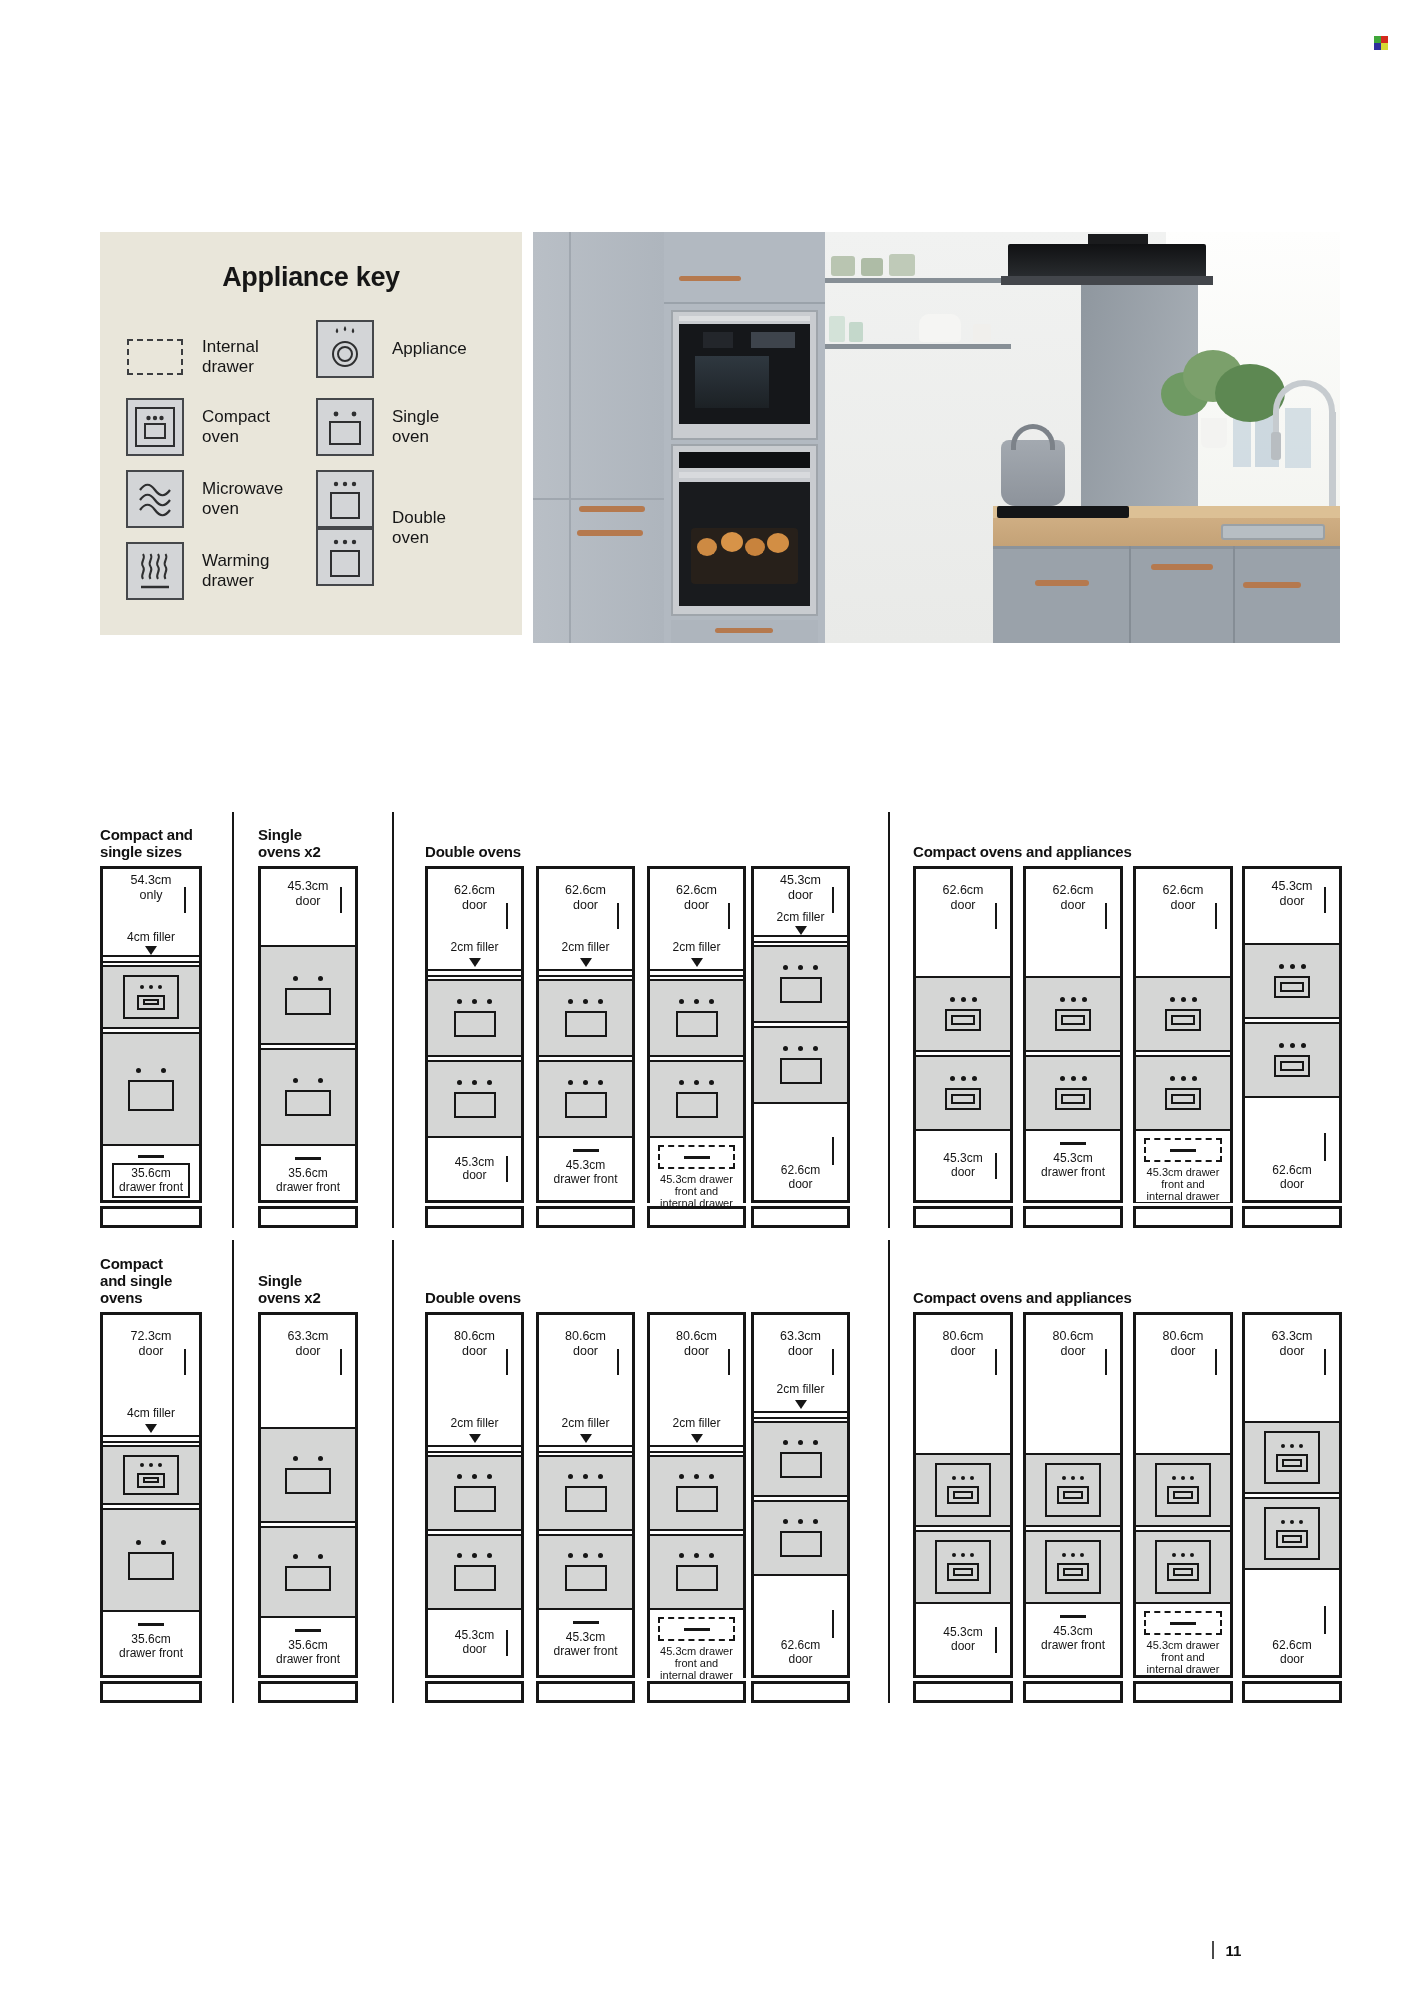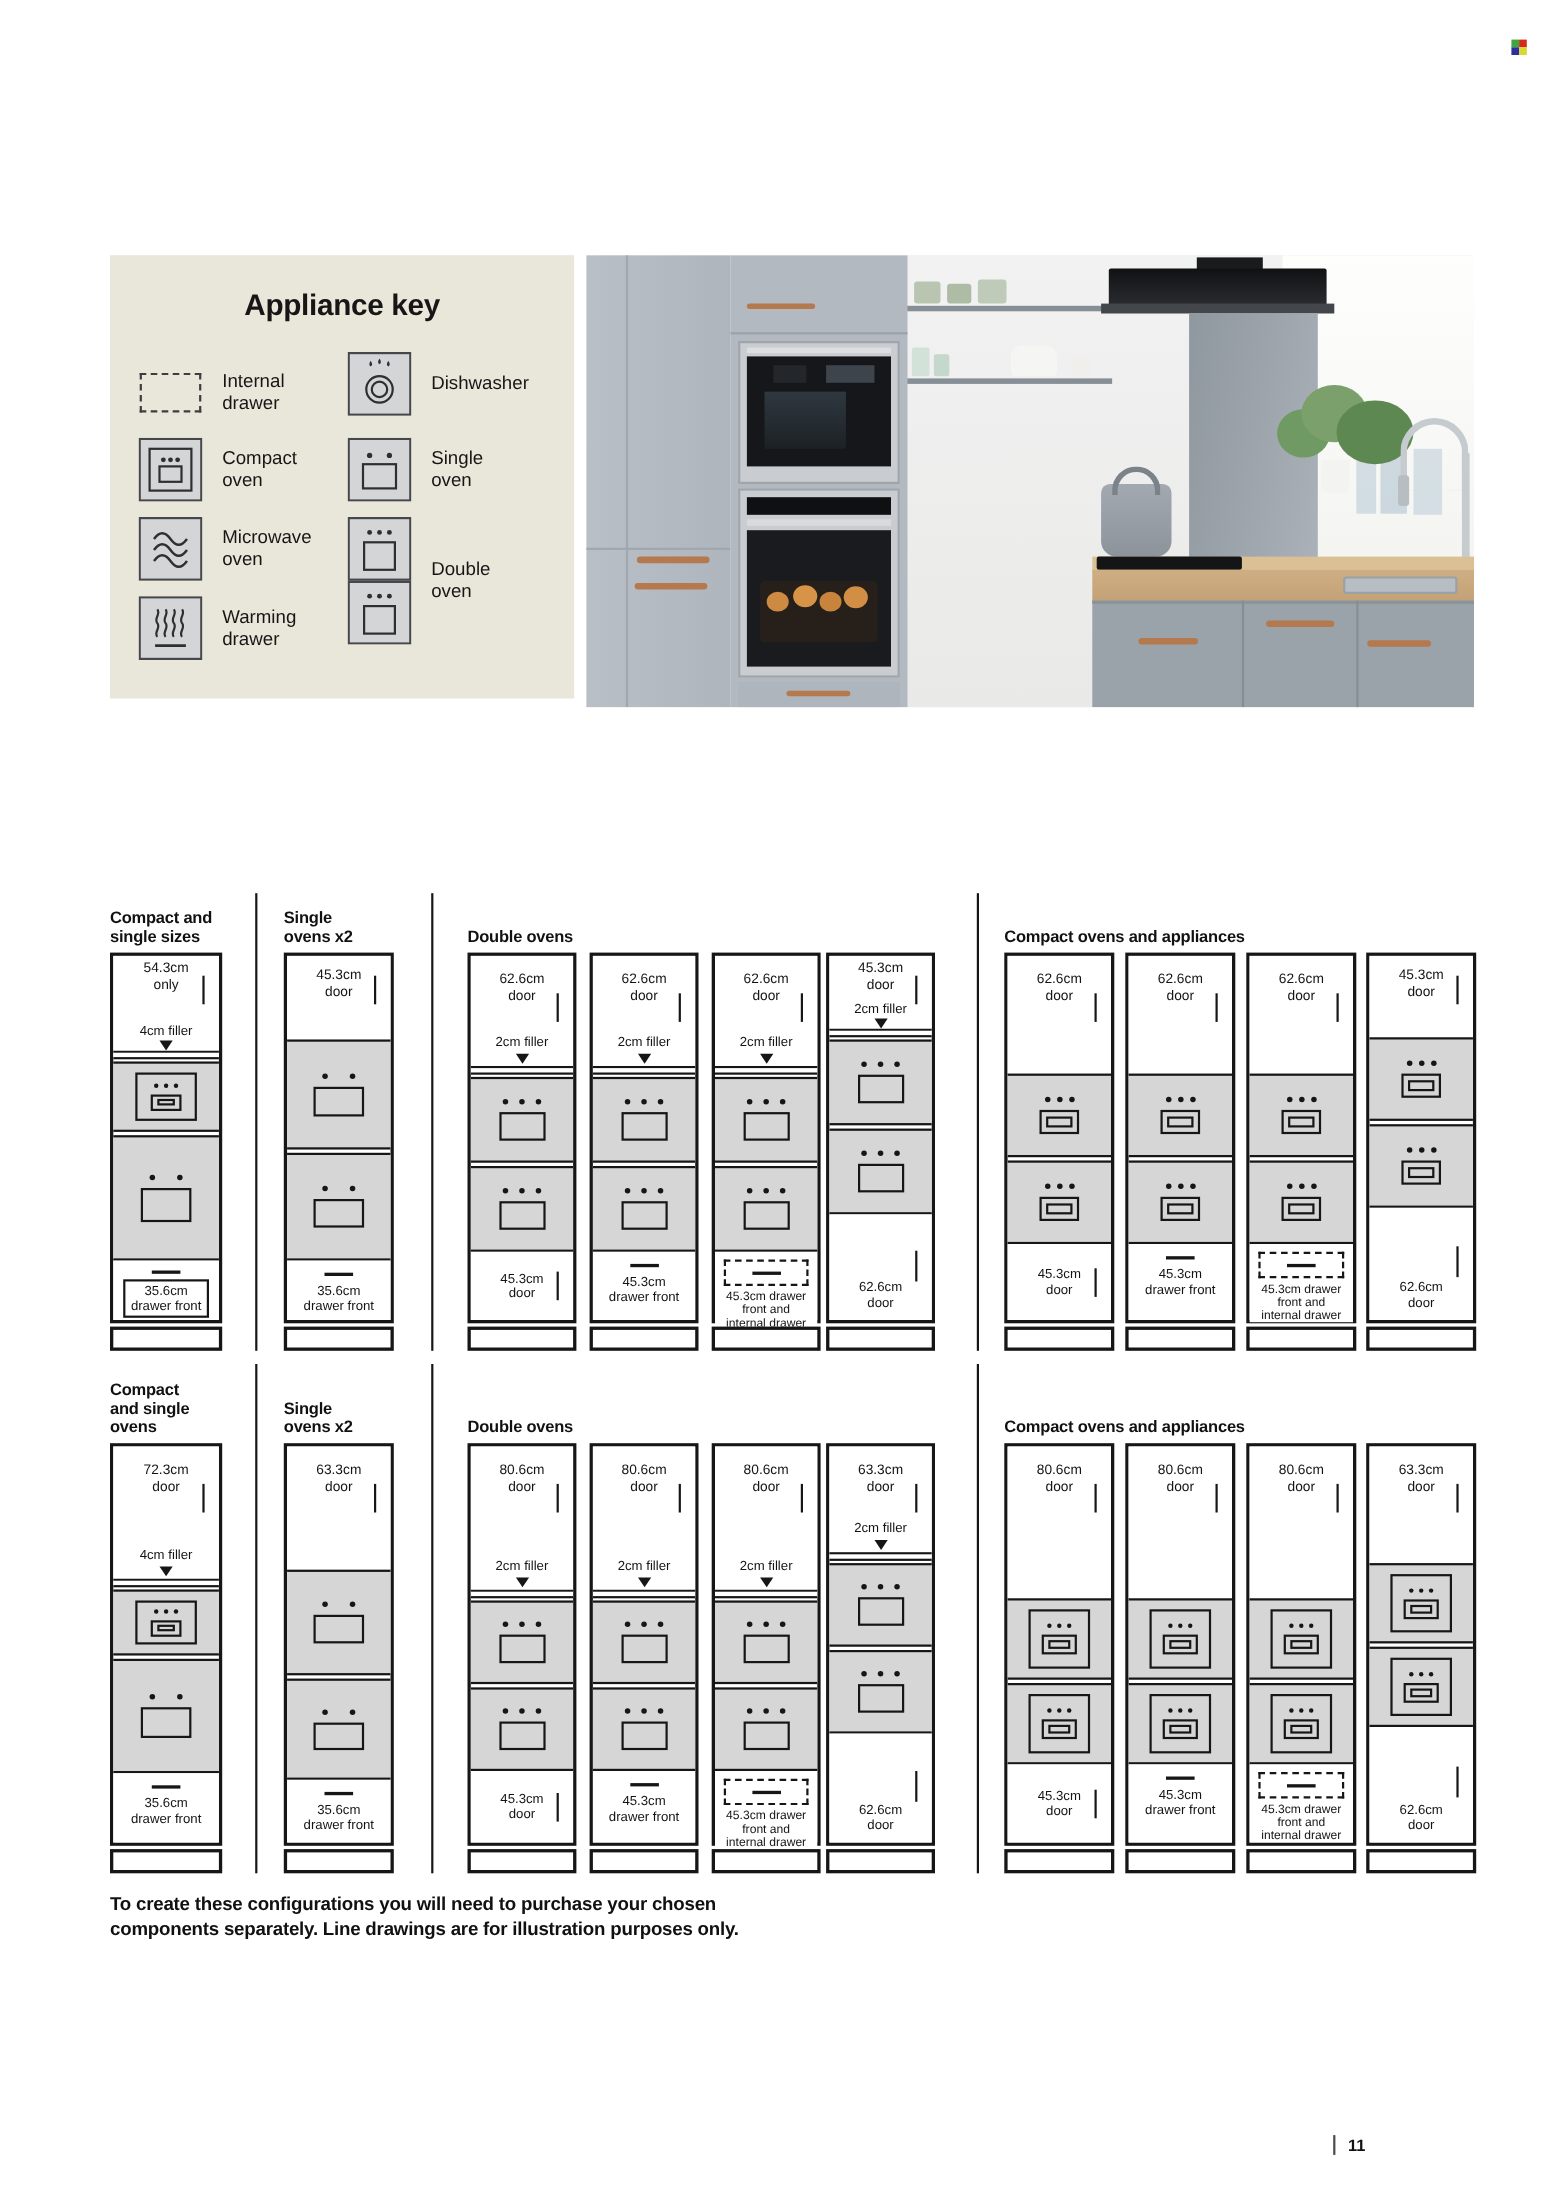--- a/index.html
+++ b/index.html
@@ -128,21 +128,21 @@
       <span class="ki">
         <svg width="58" height="58" viewBox="0 0 58 58">
             <rect x="1" y="1" width="56" height="56" fill="#d3d5d7" stroke="#45474a" stroke-width="2"></rect>
             <path d="M21 8c-1.7 2.6-1.7 4.3 0 5.2 1.7-.9 1.7-2.6 0-5.2Z" fill="#2e2f30"></path>
             <path d="M29 6c-1.7 2.6-1.7 4.3 0 5.2 1.7-.9 1.7-2.6 0-5.2Z" fill="#2e2f30"></path>
             <path d="M37 8c-1.7 2.6-1.7 4.3 0 5.2 1.7-.9 1.7-2.6 0-5.2Z" fill="#2e2f30"></path>
             <circle cx="29" cy="34" r="12" fill="none" stroke="#2e2f30" stroke-width="2"></circle>
             <circle cx="29" cy="34" r="7" fill="none" stroke="#2e2f30" stroke-width="2"></circle>
           </svg>
       </span>
-      <span class="ki-label">Dishwasher</span>
+      <span class="ki-label">Appliance</span>
     </div>
 
     <div class="ki-item" style="left:216px;top:166px">
       <span class="ki">
         <svg width="58" height="58" viewBox="0 0 58 58">
             <rect x="1" y="1" width="56" height="56" fill="#d3d5d7" stroke="#45474a" stroke-width="2"></rect>
             <circle cx="20" cy="16" r="2.4" fill="#2e2f30"></circle>
             <circle cx="38" cy="16" r="2.4" fill="#2e2f30"></circle>
             <rect x="14" y="24" width="30" height="22" fill="none" stroke="#2e2f30" stroke-width="2"></rect>
           </svg>
@@ -949,20 +949,19 @@
             <div class="blabs">
               <div class="bot-label">62.6cm
 door</div>
             </div>
           </div>
         </div>
         <div class="plinth" style="left: 1242px; width: 100px; top: 441px; height: 22px;"></div>
       </div>
     </div>
 
-  <div class="note" style="left:100px;top:1720px;width:590px">To create these configurations you will need to purchase your chosen components separately. Line drawings are for illustration purposes only.</div>
 
   <div class="pageno">
     <span class="bar"></span>
     <span class="num">11</span>
   </div>
 
 </div>
 
 </body></html>

